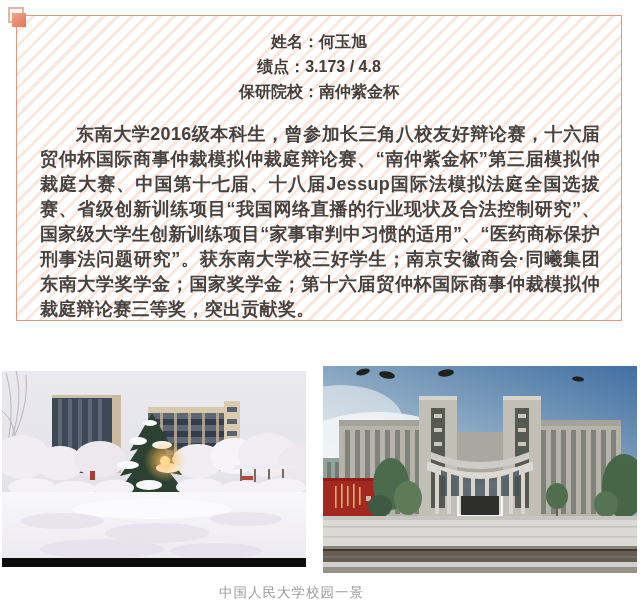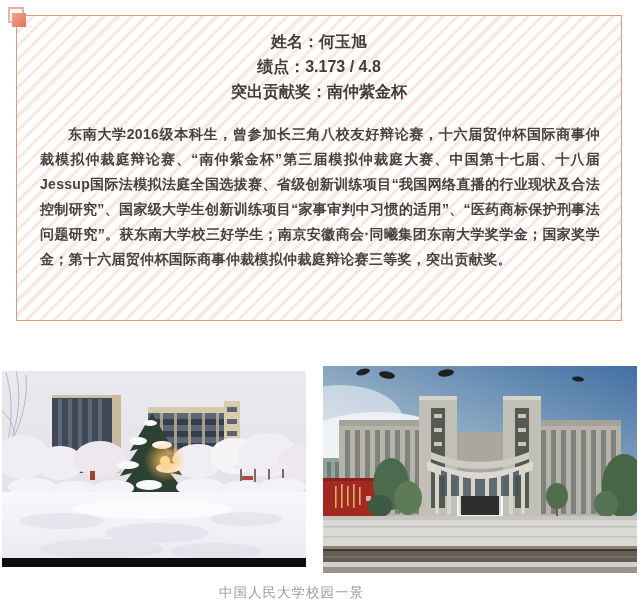--- a/index.html
+++ b/index.html
@@ -17,21 +17,21 @@
     position:absolute; left:-9px; top:-9px; width:12px; height:12px;
     border:2px solid #e2b5a5; background:#fdf6f3;
   }
   .corner-fill{
     position:absolute; left:-5px; top:-3px; width:14px; height:14px;
     background:linear-gradient(135deg,#f2a489 0%,#e2745a 100%);
   }
   .fields{ margin:13px 0 0 0; text-align:center; }
   .field{ margin:0; font-size:16px; line-height:25px; font-weight:bold; color:#433d3a; }
   .bio{
-    margin:18px 21px 0 23px; font-size:14px; line-height:25px; font-weight:bold;
+    margin:18px 21px 0 23px; font-size:18px; line-height:25px; font-weight:bold;
     color:#474140; text-align:justify; text-indent:2em; letter-spacing:0.3px;
   }
   
   .photo{ position:absolute; margin:0; padding:0; }
   .photo svg{ display:block; width:100%; height:100%; }
   .photo-left{ left:2px;  top:371px; width:304px; height:196px; }
   .photo-right{ left:323px; top:366px; width:314px; height:207px; }
   .caption{
     position:absolute; left:0; top:584px; width:583px; margin:0;
     text-align:center; font-size:13.5px; color:#9b9b9b; letter-spacing:1px;
@@ -42,21 +42,21 @@
 
 <div class="page">
 
   <section class="card">
     <span class="corner-outline"></span>
     <span class="corner-fill"></span>
 
     <div class="fields">
       <p class="field"><span>姓名：</span><span>何玉旭</span></p>
       <p class="field"><span>绩点：</span><span>3.173 / 4.8</span></p>
-      <p class="field"><span>突出贡献奖：</span><span>南仲紫金杯</span></p>
+      <p class="field"><span>保研院校：</span><span>南仲紫金杯</span></p>
     </div>
 
     <p class="bio">东南大学2016级本科生，曾参加长三角八校友好辩论赛，十六届贸仲杯国际商事仲裁模拟仲裁庭辩论赛、“南仲紫金杯”第三届模拟仲裁庭大赛、中国第十七届、十八届Jessup国际法模拟法庭全国选拔赛、省级创新训练项目“我国网络直播的行业现状及合法控制研究”、国家级大学生创新训练项目“家事审判中习惯的适用”、“医药商标保护刑事法问题研究”。获东南大学校三好学生；南京安徽商会·同曦集团东南大学奖学金；国家奖学金；第十六届贸仲杯国际商事仲裁模拟仲裁庭辩论赛三等奖，突出贡献奖。</p>
   </section>
 
   <figure class="photo photo-left">
     <svg viewBox="0 0 304 196" preserveAspectRatio="none">
       <defs>
         <linearGradient id="skyL" x1="0" y1="0" x2="0" y2="1">
           <stop offset="0" stop-color="#e9e9ee"></stop>

